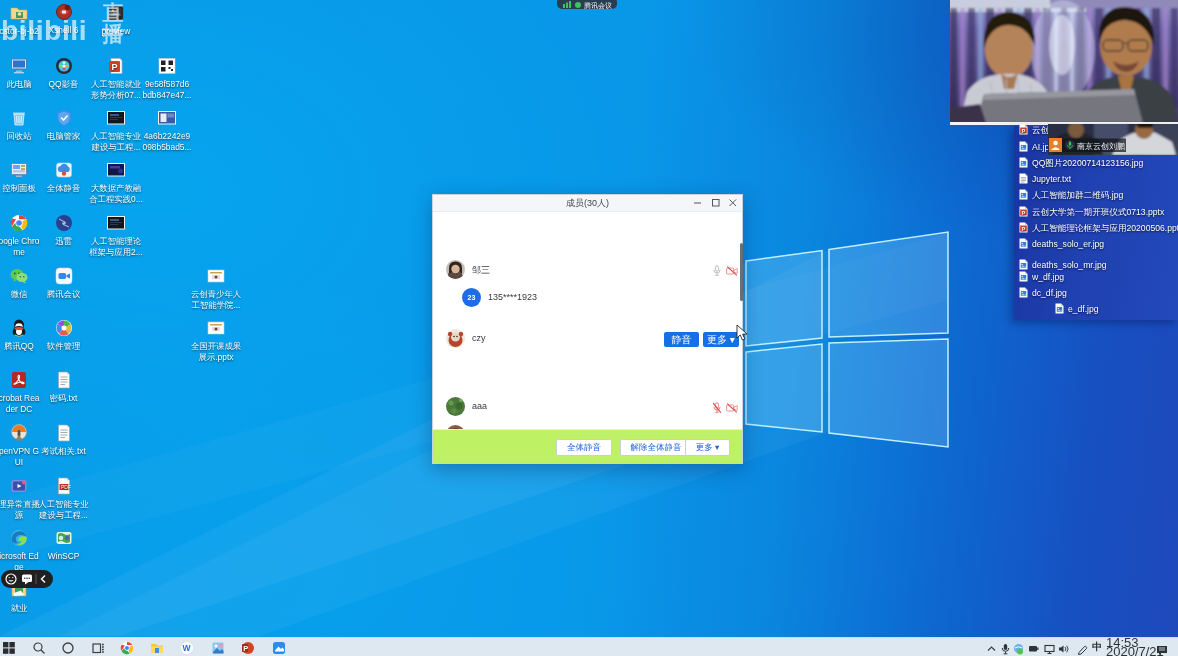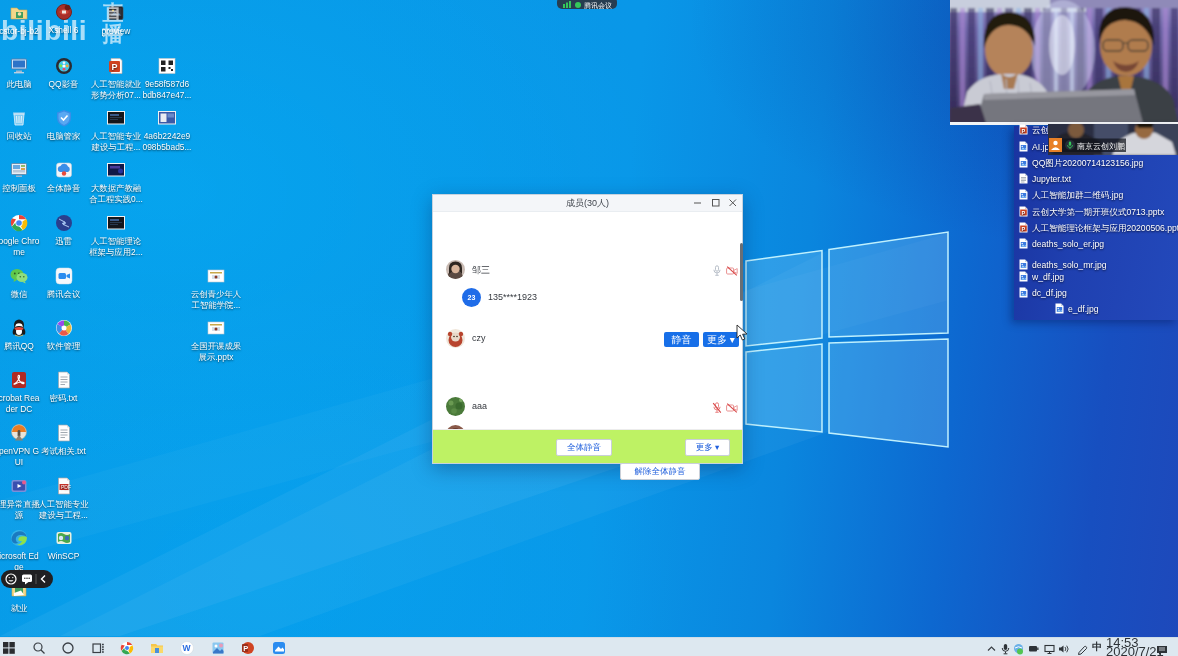--- a/index.html
+++ b/index.html
@@ -662,21 +662,21 @@
           <div class="av"><svg width="19" height="19">
               <rect width="19" height="19" fill="#8a5a4a"></rect>
               <circle cx="9.5" cy="8" r="5" fill="#6a3a2e"></circle>
             </svg></div>
           <div class="nm"></div>
         </div>
       </div>
     <div id="sbar"></div>
     <div id="bbar">
       <div class="bbtn" style="left:123px; width:56px;">全体静音</div>
-      <div class="bbtn" style="left:187px; width:80px;margin-top:24px;">解除全体静音</div>
+      <div class="bbtn" style="left:187px; width:72px;">解除全体静音</div>
       <div class="bbtn" style="left:252px; width:45px;">更多 ▾</div>
     </div>
   </div>
 
   <svg class="abs" style="left:736px;top:324px;" width="14" height="18">
     <path d="M1,1 L1,14 L4.2,11 L6.4,16 L8.8,15 L6.6,10.2 L11,10 Z" fill="#fff" stroke="#222" stroke-width="0.9"></path>
   </svg>
 
   <div id="blpill" class="abs">
     <svg width="52" height="18">

